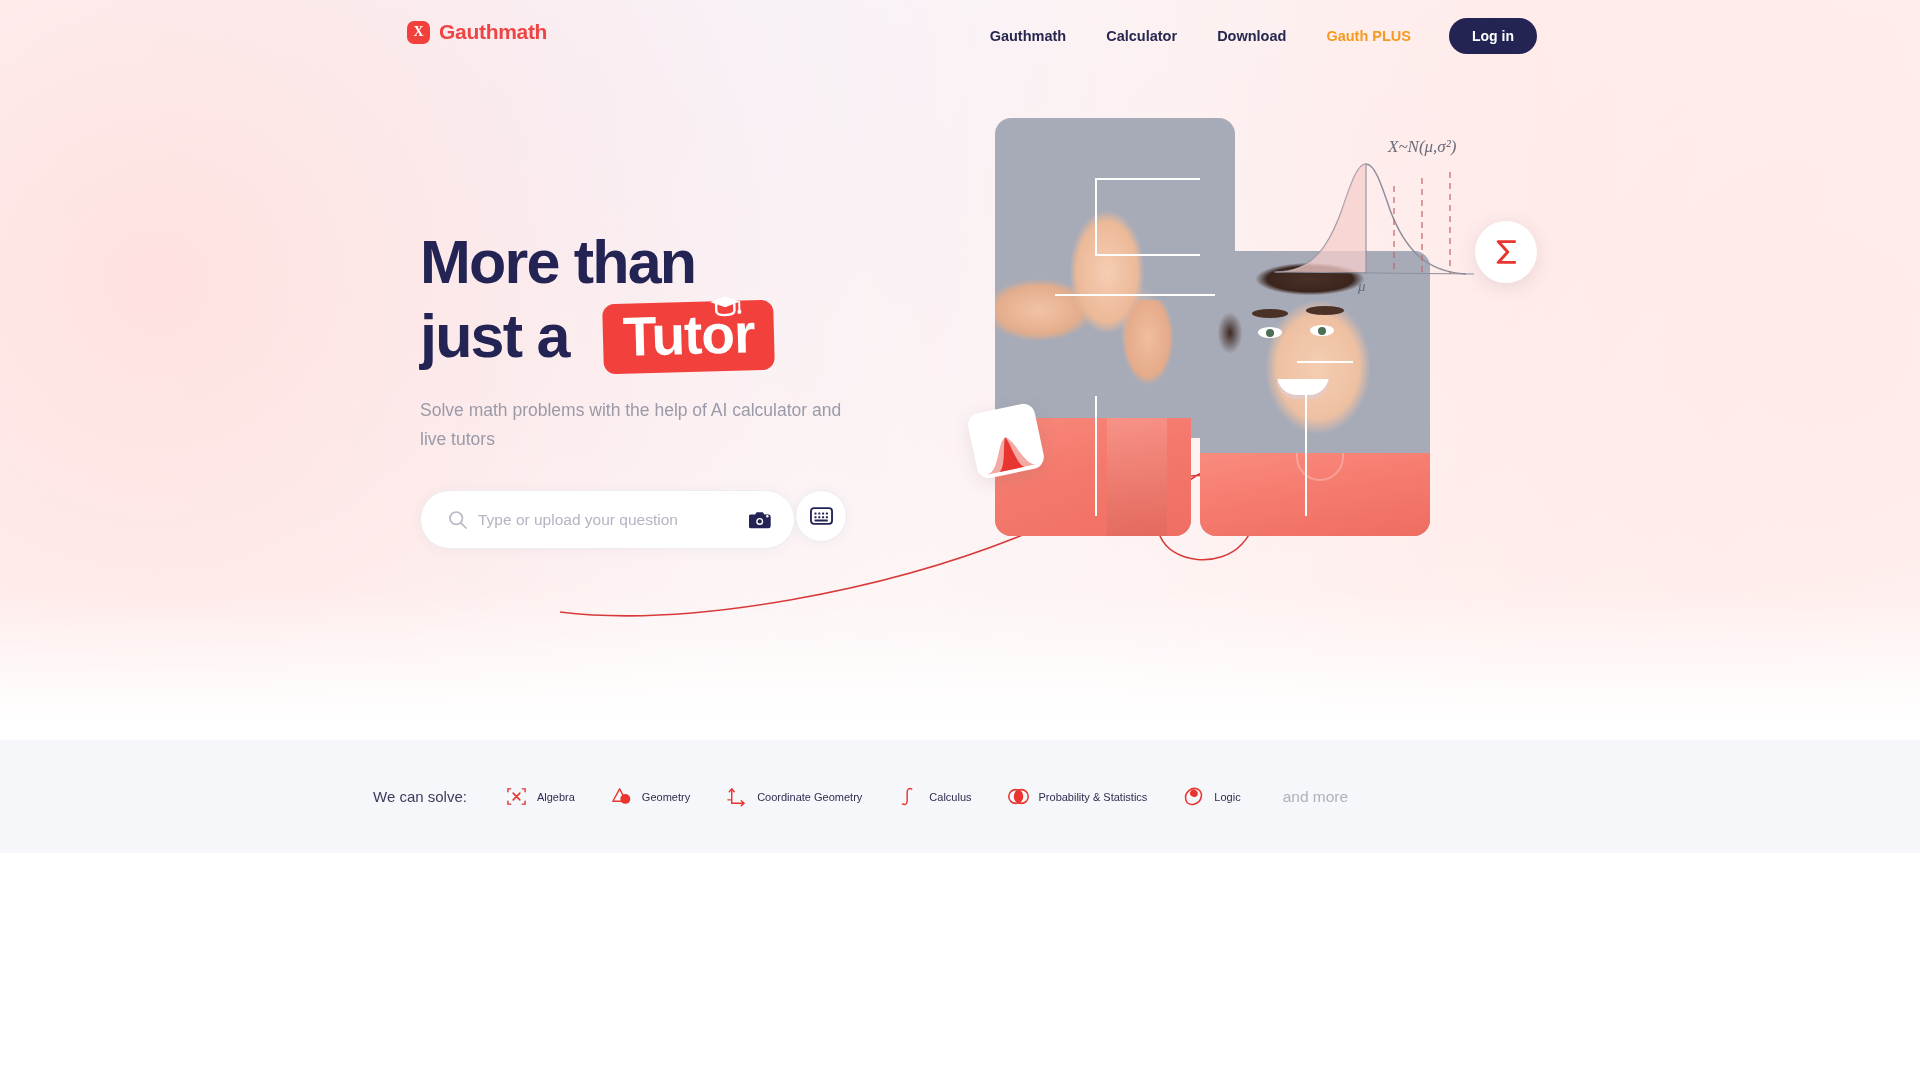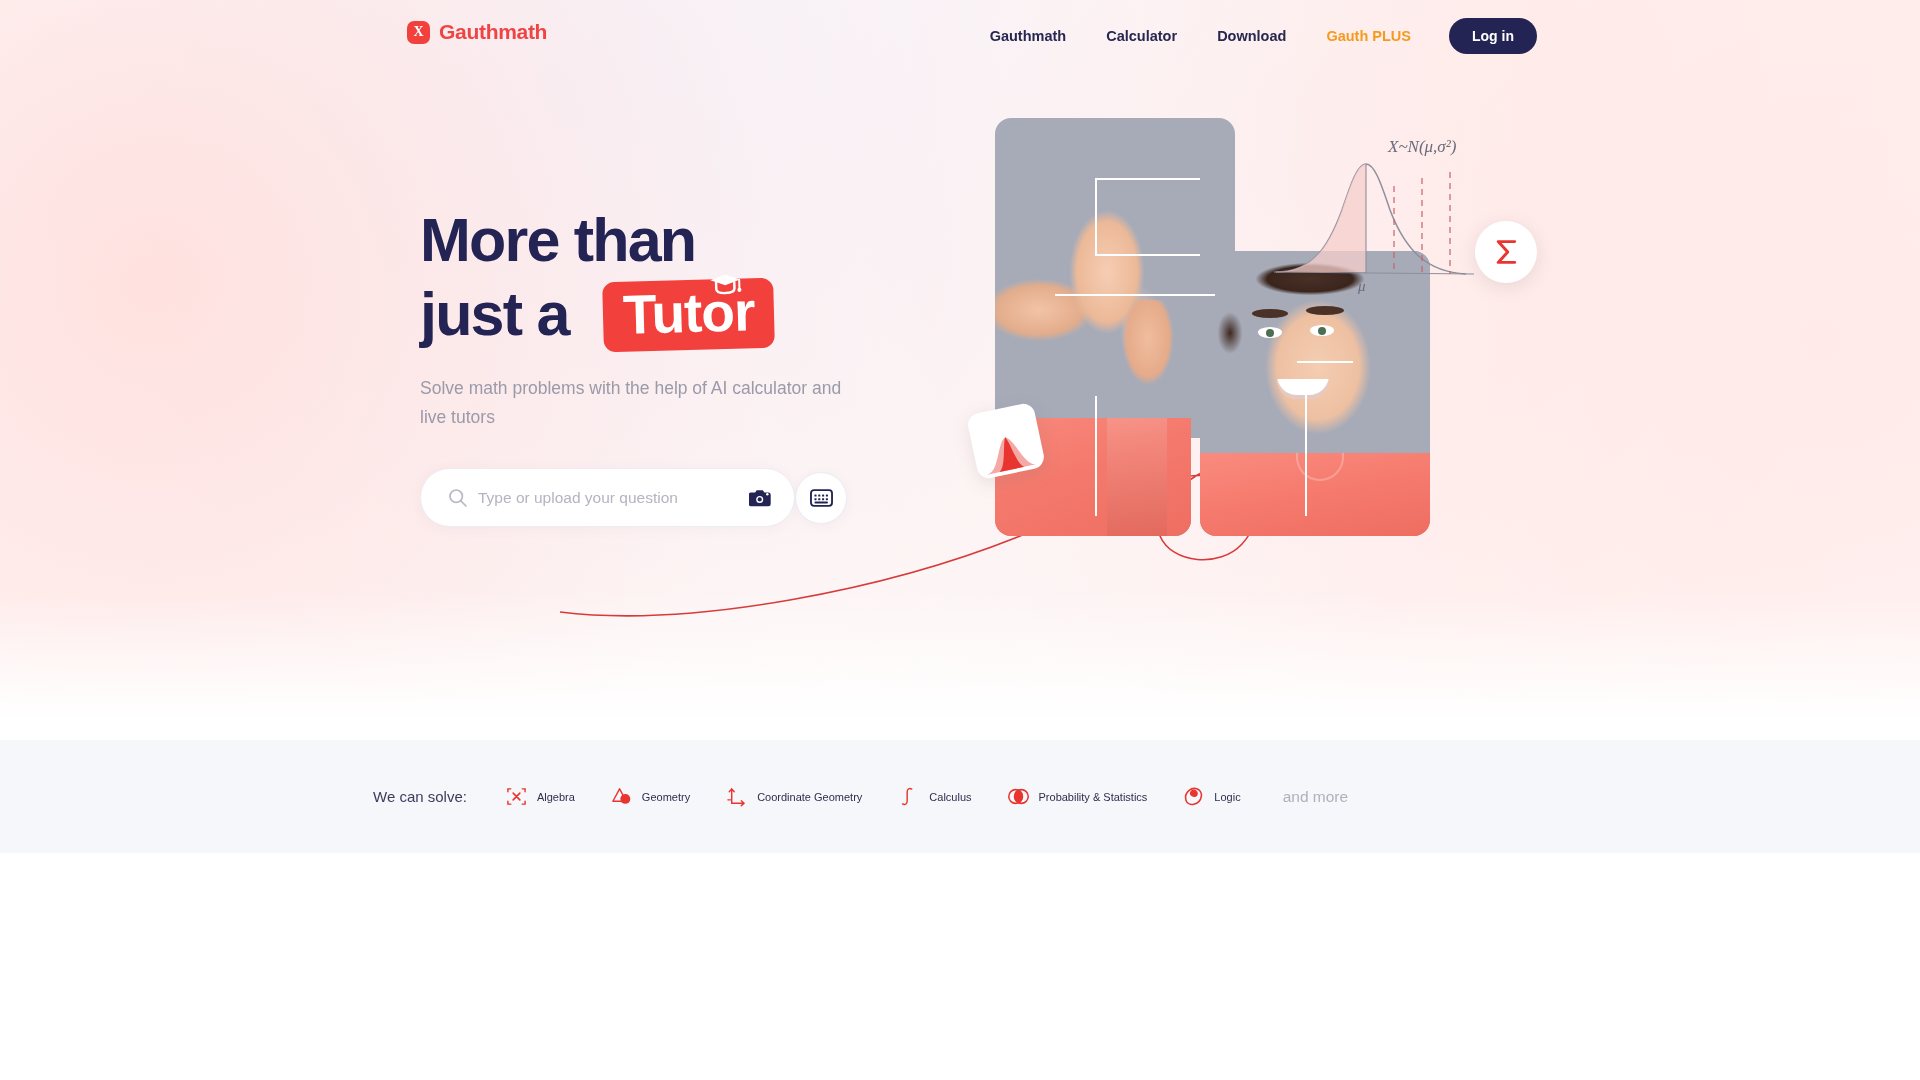--- a/index.html
+++ b/index.html
@@ -58,21 +58,21 @@
   .login-btn {
     margin-left: 18px;
     background: #232354; color: #ffffff;
     border: none; border-radius: 20px;
     font-size: 14px; font-weight: 700;
     padding: 10px 23px; cursor: pointer;
     font-family: "Liberation Sans", sans-serif;
   }
 
   
-  .hero-left { position: absolute; left: 420px; top: 206px; width: 560px; z-index: 20; }
+  .hero-left { position: absolute; left: 420px; top: 228px; width: 560px; z-index: 20; }
   .headline {
     font-size: 61px; font-weight: 800; line-height: 1.14;
     color: #232354; letter-spacing: -1.8px;
   }
   .headline .l2 { display: flex; align-items: center; gap: 16px; margin-top: 4px; }
   .tutor-badge {
     position: relative; display: inline-block;
     background: #F2403C; color: #ffffff;
     border-radius: 12px;
     padding: 5px 20px 7px 20px;
@@ -85,21 +85,21 @@
     position: absolute; right: 31px; top: -6px;
     width: 33px; height: 22px;
   }
   .subtitle {
     margin-top: 25px;
     font-size: 17.5px; line-height: 1.63; color: #9a9aa8; font-weight: 400;
     max-width: 430px;
   }
 
   
-  .search-row { margin-top: 37px; display: flex; align-items: center; }
+  .search-row { margin-top: 37px; display: flex; align-items: flex-start; }
   .search-box {
     position: relative;
     width: 375px; height: 59px;
     background: #ffffff;
     border: 1px solid #ececf2;
     border-radius: 30px;
     display: flex; align-items: center;
     box-shadow: 0 2px 14px rgba(60,60,110,0.045);
   }
   .search-icon { position: absolute; left: 27px; top: 19px; width: 20px; height: 20px; }

